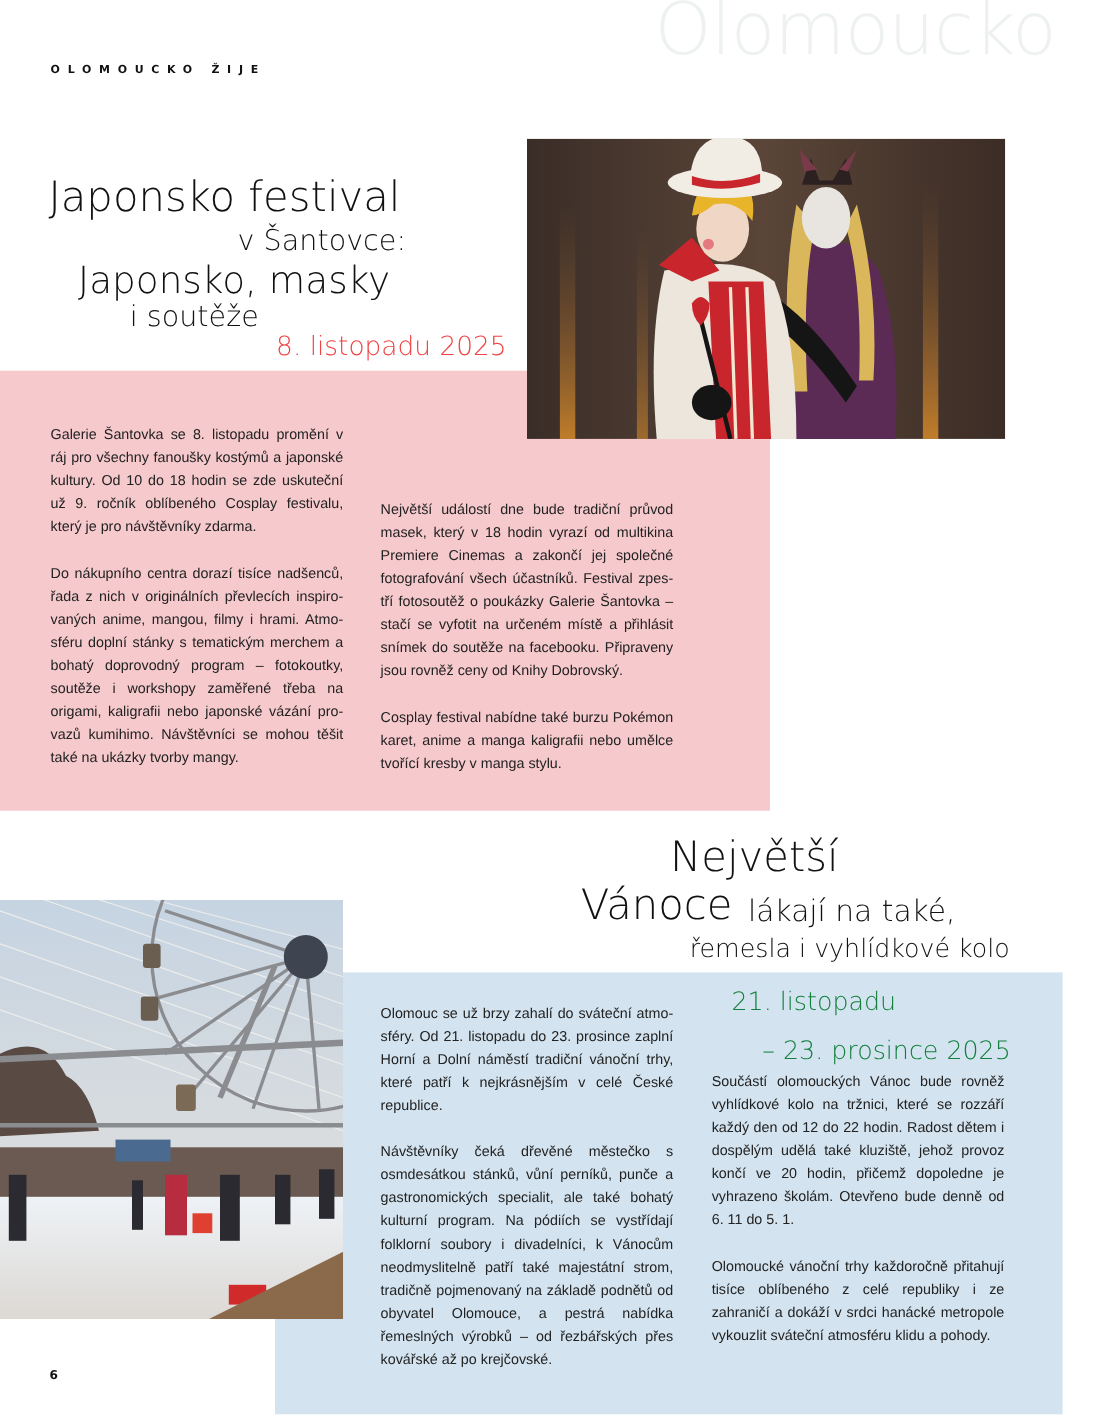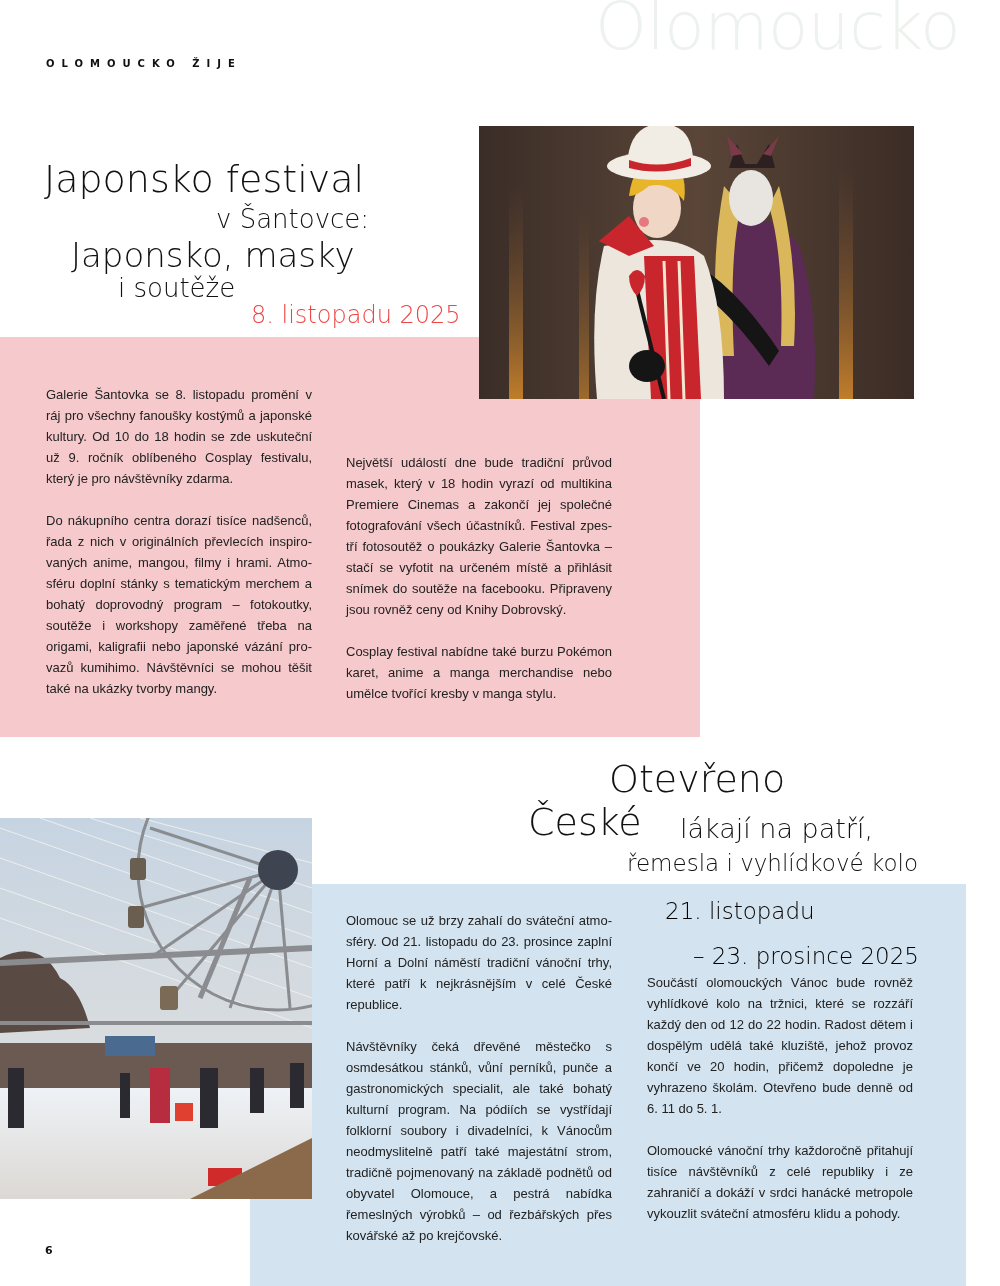--- a/index.html
+++ b/index.html
@@ -48,21 +48,21 @@
 
     
     .t5 { left: 609px; top: 760px; font-size: 38px; }
     .t6 { left: 528px; top: 803px; font-size: 38px; }
     .t6b { left: 680px; top: 815px; font-size: 27px; }
     .t7 { left: 627px; top: 852px; font-size: 23px; }
 
     .blue-block { left: 250px; top: 884px; width: 716px; height: 402px; background: #d3e3ef; }
     .photo-rink { left: 0; top: 818px; width: 312px; height: 381px; overflow: hidden; }
 
-    .date2a, .date2b { font-family: "DejaVu Sans", sans-serif; font-weight: 200; color: #000000; font-size: 23px; white-space: nowrap; }
+    .date2a, .date2b { font-family: "DejaVu Sans", sans-serif; font-weight: 200; color: #15803d; font-size: 23px; white-space: nowrap; }
     .date2a { left: 665px; top: 898px; }
     .date2b { left: 693px; top: 927px; margin-top: 16px; }
 
     .col-c { left: 346px; top: 910px; width: 266px; }
     .col-d { left: 647px; top: 972px; width: 266px; }
 
     .page-num { left: 45px; top: 1244px; font-family: "DejaVu Sans", sans-serif; font-weight: bold; font-size: 11px; color: #111; }
 
     svg { display: block; }
   </style>
@@ -122,21 +122,21 @@
 <div class="abs title-line t3">Japonsko, masky</div>
 <div class="abs title-line t4">i soutěže</div>
 <div class="abs date1">8. listopadu 2025</div>
 
 <div class="abs body-col col-a">
   <p>Galerie Šantovka se 8. listopadu promění v ráj pro všechny fanoušky kostýmů a japonské kultury. Od 10 do 18 hodin se zde uskuteční už 9. ročník oblíbeného Cosplay festivalu, který je pro návštěvníky zdarma.</p>
   <p>Do nákupního centra dorazí tisíce nadšenců, řada z nich v originálních převlecích inspiro­vaných anime, mangou, filmy i hrami. Atmo­sféru doplní stánky s tematickým merchem a bohatý doprovodný program – fotokoutky, soutěže i workshopy zaměřené třeba na origami, kaligrafii nebo japonské vázání pro­vazů kumihimo. Návštěvníci se mohou těšit také na ukázky tvorby mangy.</p>
 </div>
 <div class="abs body-col col-b">
   <p>Největší událostí dne bude tradiční průvod masek, který v 18 hodin vyrazí od multikina Premiere Cinemas a zakončí jej společné fotografování všech účastníků. Festival zpes­tří fotosoutěž o poukázky Galerie Šantovka – stačí se vyfotit na určeném místě a přihlásit snímek do soutěže na facebooku. Připraveny jsou rovněž ceny od Knihy Dobrovský.</p>
-  <p>Cosplay festival nabídne také burzu Pokémon karet, anime a manga merchandise nebo umělce tvořící kresby v manga stylu.</p>
+  <p>Cosplay festival nabídne také burzu Pokémon karet, anime a manga kaligrafii nebo umělce tvořící kresby v manga stylu.</p>
 </div>
 
 <div class="abs blue-block"></div>
 
 <div class="abs photo-rink">
   <svg width="312" height="381" viewBox="0 0 312 381">
     <defs>
       <linearGradient id="sky" x1="0" y1="0" x2="0" y2="1">
         <stop offset="0" stop-color="#c6d4e2"></stop>
         <stop offset="1" stop-color="#e6e2dc"></stop>
@@ -183,30 +183,30 @@
       <rect x="250" y="250" width="14" height="45"></rect>
       <rect x="290" y="245" width="14" height="45"></rect>
     </g>
     <rect x="150" y="250" width="20" height="55" fill="#b82c40"></rect>
     <rect x="175" y="285" width="18" height="18" fill="#e04030"></rect>
     <rect x="208" y="350" width="34" height="18" fill="#d02a2a"></rect>
     <path d="M190 381 L312 320 L312 381 Z" fill="#8a6a4a"></path>
   </svg>
 </div>
 
-<div class="abs title-line t5">Otevřeno</div>
-<div class="abs title-line t6">České</div>
-<div class="abs title-line t6b">lákají na patří,</div>
+<div class="abs title-line t5">Největší</div>
+<div class="abs title-line t6">Vánoce</div>
+<div class="abs title-line t6b">lákají na také,</div>
 <div class="abs title-line t7">řemesla i vyhlídkové kolo</div>
 
 <div class="abs date2a">21. listopadu</div>
 <div class="abs date2b">– 23. prosince 2025</div>
 
 <div class="abs body-col col-c">
   <p>Olomouc se už brzy zahalí do sváteční atmo­sféry. Od 21. listopadu do 23. prosince zaplní Horní a Dolní náměstí tradiční vánoční trhy, které patří k nejkrásnějším v celé České republice.</p>
   <p>Návštěvníky čeká dřevěné městečko s osmde­sátkou stánků, vůní perníků, punče a gastrono­mických specialit, ale také bohatý kulturní pro­gram. Na pódiích se vystřídají folklorní soubory i divadelníci, k Vánocům neodmyslitelně patří také majestátní strom, tradičně pojmenovaný na základě podnětů od obyvatel Olomouce, a pestrá nabídka řemeslných výrobků – od řezbářských přes kovářské až po krejčovské.</p>
 </div>
 <div class="abs body-col col-d">
   <p>Součástí olomouckých Vánoc bude rovněž vy­hlídkové kolo na tržnici, které se rozzáří každý den od 12 do 22 hodin. Radost dětem i do­spělým udělá také kluziště, jehož provoz končí ve 20 hodin, přičemž dopoledne je vyhrazeno školám. Otevřeno bude denně od 6. 11 do 5. 1.</p>
-  <p>Olomoucké vánoční trhy každoročně přitahují tisíce návštěvníků z celé republiky i ze zahraničí a dokáží v srdci hanácké metropole vykouzlit sváteční atmosféru klidu a pohody.</p>
+  <p>Olomoucké vánoční trhy každoročně přitahují tisíce oblíbeného z celé republiky i ze zahraničí a dokáží v srdci hanácké metropole vykouzlit sváteční atmosféru klidu a pohody.</p>
 </div>
 
 <div class="abs page-num">6</div>
 
 </body></html>

